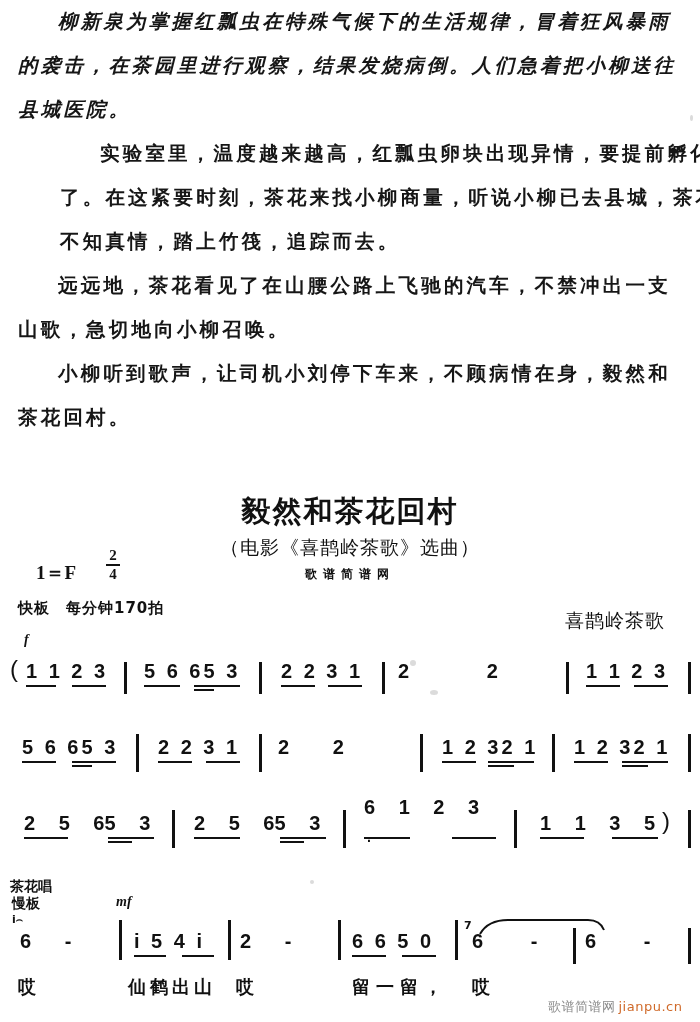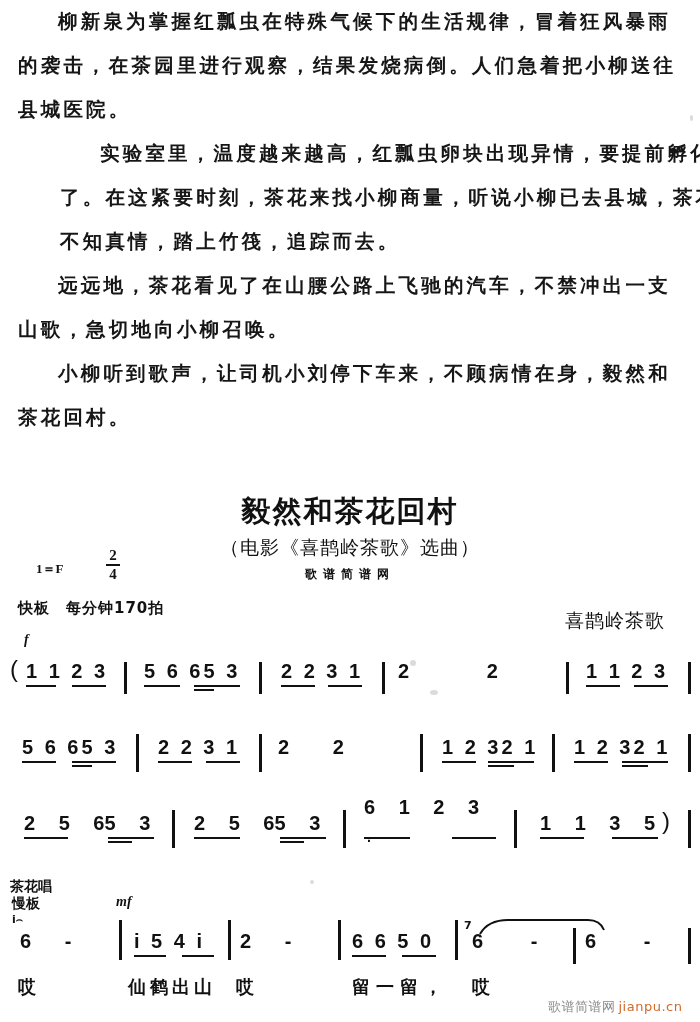--- a/index.html
+++ b/index.html
@@ -2,40 +2,40 @@
 <html><head>
 <meta charset="utf-8">
 <style>
   html, body { margin: 0; padding: 0; background: #ffffff; }
   body { width: 700px; height: 1022px; position: relative; overflow: hidden; color: #111; font-family: "DejaVu Sans", sans-serif; }
   .para { position: absolute; left: 18px; width: 670px; font-size: 19.5px; letter-spacing: 3.2px; line-height: 44px; font-weight: bold; color: #161616; }
   .para .indent { display: inline-block; width: 40px; }
   .title { position: absolute; top: 492px; left: 0; width: 700px; text-align: center; font-size: 29px; font-weight: bold; letter-spacing: 2px; color: #111; }
   .subtitle { position: absolute; top: 535px; left: 0; width: 700px; text-align: center; font-size: 19px; color: #111; letter-spacing: 1px; }
   .performer { position: absolute; top: 566px; left: 0; width: 700px; text-align: center; font-size: 12px; font-weight: bold; letter-spacing: 6px; }
-  .key { position: absolute; top: 560px; left: 36px; font-size: 13px; font-weight: bold; font-family: "Liberation Serif", serif; }
+  .key { position: absolute; top: 560px; left: 36px; font-size: 19px; font-weight: bold; font-family: "Liberation Serif", serif; }
   .timesig { position: absolute; top: 548px; left: 106px; font-size: 15px; font-weight: bold; line-height: 15px; text-align: center; font-family: "Liberation Serif", serif; }
   .timesig .bar { display: block; width: 14px; height: 2px; background: #111; margin: 1px 0; }
   .tempo { position: absolute; top: 599px; left: 18px; font-size: 15px; font-weight: bold; letter-spacing: 1px; }
   .composer { position: absolute; top: 608px; left: 565px; font-size: 19px; letter-spacing: 1px; }
   .staff { position: absolute; left: 0; width: 700px; height: 50px; }
   .note { position: absolute; font-family: "Liberation Sans", sans-serif; font-weight: bold; font-size: 20px; line-height: 22px; }
   .barline { position: absolute; width: 3px; background: #111; }
   .uline { position: absolute; height: 2px; background: #111; }
   .lyric { position: absolute; font-size: 18px; font-weight: bold; letter-spacing: 2px; }
   .small-label { position: absolute; font-size: 14px; font-weight: bold; line-height: 16px; }
   .dyn { position: absolute; font-family: "Liberation Serif", serif; font-style: italic; font-weight: bold; font-size: 14px; }
   .watermark { position: absolute; left: 548px; top: 998px; font-size: 13px; color: #8a8a8a; letter-spacing: 0.5px; }
   .watermark .latin { color: #d06a2a; margin-left: 3px; }
   .noise { position: absolute; border-radius: 50%; background: #999; opacity: 0.35; }
 </style>
 </head>
 <body>
 
-<div class="para" style="top:0px;">
+<div class="para" style="top:0px;font-style:italic;">
   <span class="indent"></span><span>柳新泉为掌握红瓢虫在特殊气候下的生活规律，冒着狂风暴雨的袭击，在茶园里进行观察，结果发烧病倒。人们急着把小柳送往县城医院。</span>
 </div>
 <div class="para" style="top:132px;margin-left:42px;">
   <span class="indent"></span><span>实验室里，温度越来越高，红瓢虫卵块出现异情，要提前孵化了。在这紧要时刻，茶花来找小柳商量，听说小柳已去县城，茶花不知真情，踏上竹筏，追踪而去。</span>
 </div>
 <div class="para" style="top:264px;font-family:Liberation Serif, serif;">
   <span class="indent"></span><span>远远地，茶花看见了在山腰公路上飞驰的汽车，不禁冲出一支山歌，急切地向小柳召唤。</span>
 </div>
 <div class="para" style="top:352px;">
   <span class="indent"></span><span>小柳听到歌声，让司机小刘停下车来，不顾病情在身，毅然和茶花回村。</span>

